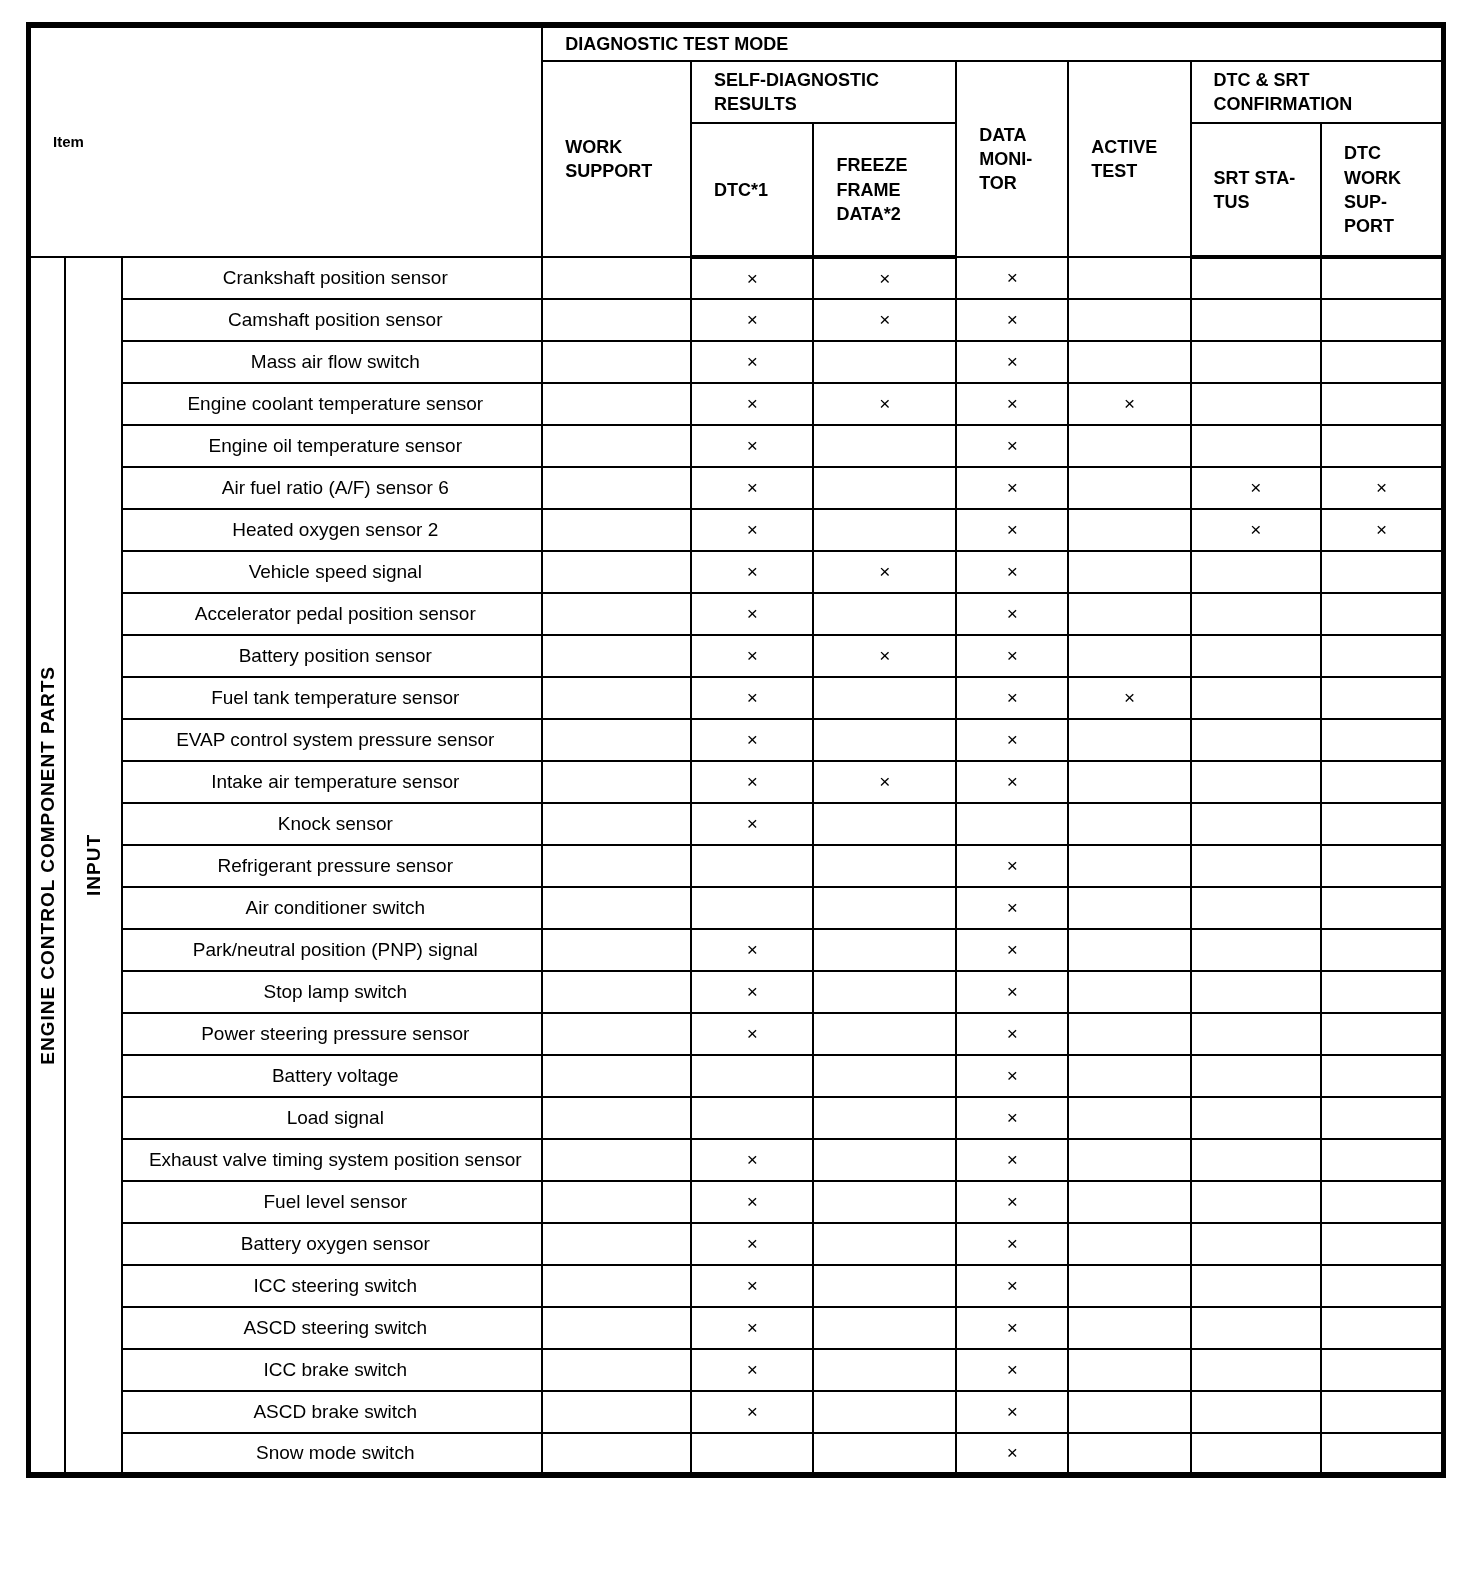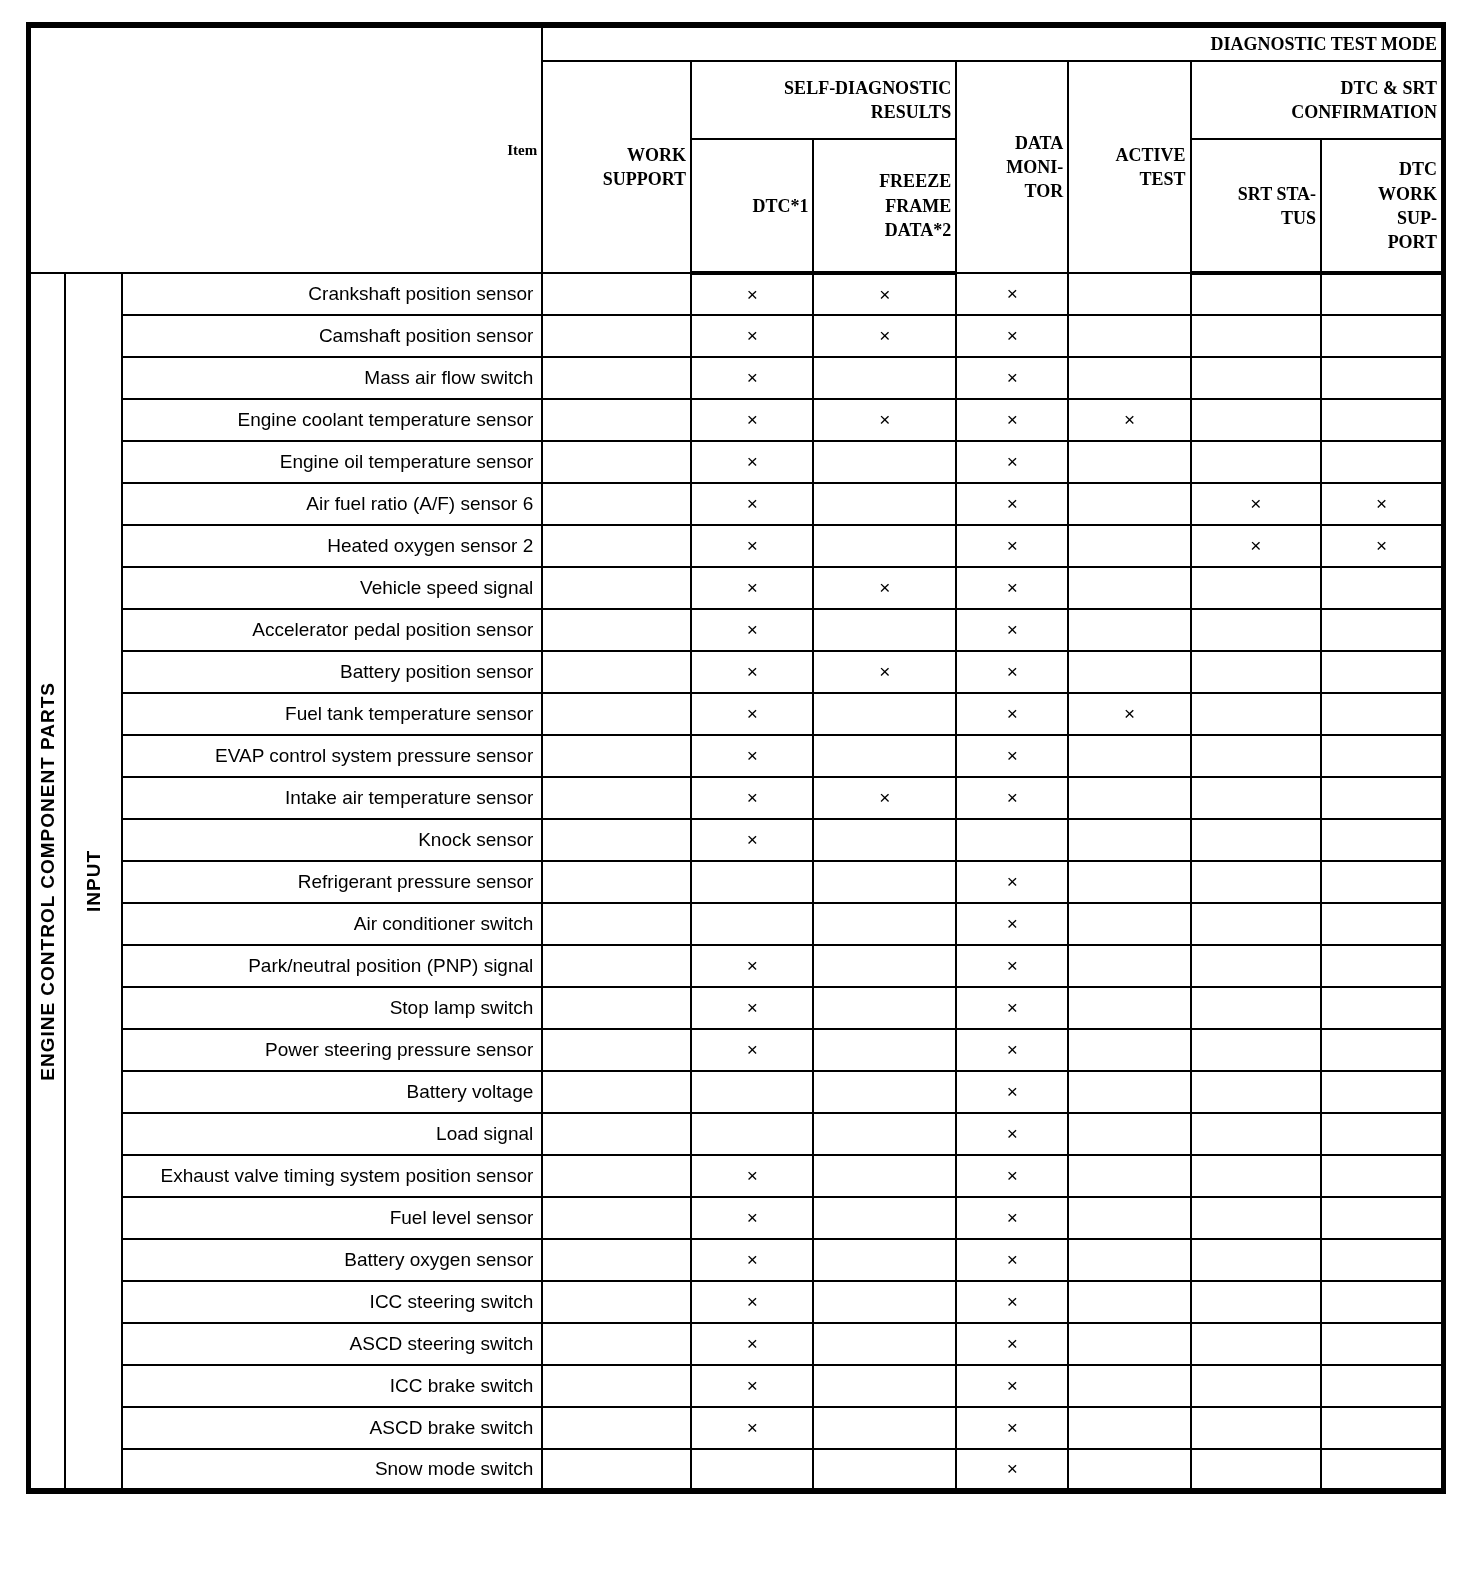--- a/index.html
+++ b/index.html
@@ -26,44 +26,43 @@
   }
   table.diag th,
   table.diag td {
     border: 2px solid #000;
     box-sizing: border-box;
     vertical-align: middle;
   }
   thead th {
     font-weight: bold;
     font-size: 18px;
-    text-align: right;
+    text-align: left;
     white-space: pre-line;
     line-height: 1.35;
-    padding: 4px 4px;
-    font-family: Liberation Serif, serif;
+    padding: 4px 22px;
   }
   .hrow1 th { height: 36px; }
-  .hrow2 th { height: 78px; }
+  .hrow2 th { height: 62px; }
   .hrow3 th { height: 134px; }
   th.item-head {
     font-size: 15px;
   }
   th.header-sep,
   thead tr.hrow3 th,
   thead th.span23 {
     border-bottom: 4px solid #000;
   }
   thead tr.hrow3 th, th.item-head, th.rowspan23 { border-bottom: 4px solid #000; }
   tbody td {
     height: 42px;
     font-size: 19px;
   }
   td.item-cell {
-    text-align: right;
+    text-align: center;
     padding: 4px 8px 4px 14px;
     line-height: 1.25;
   }
   td.mark-cell {
     text-align: center;
     font-size: 19px;
     padding: 0 2px;
   }
   td.rot-cell {
     text-align: center;

